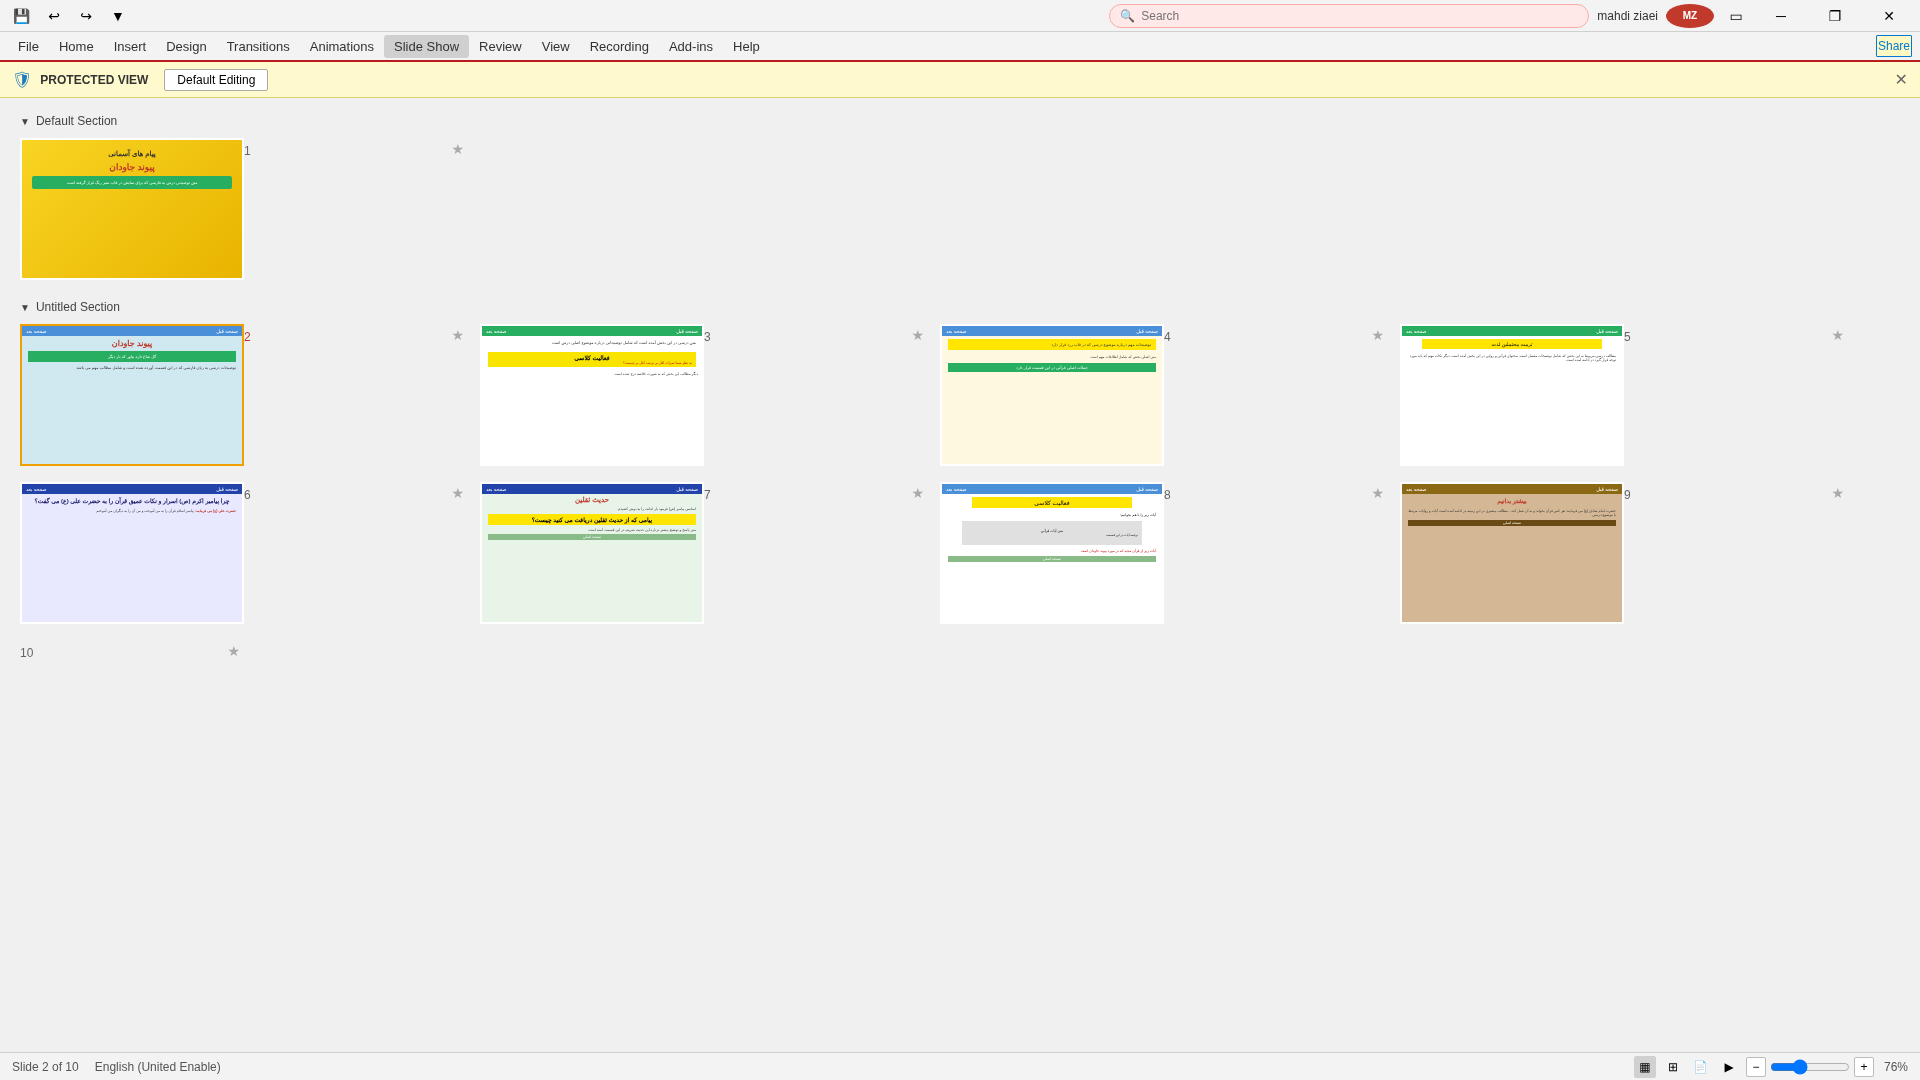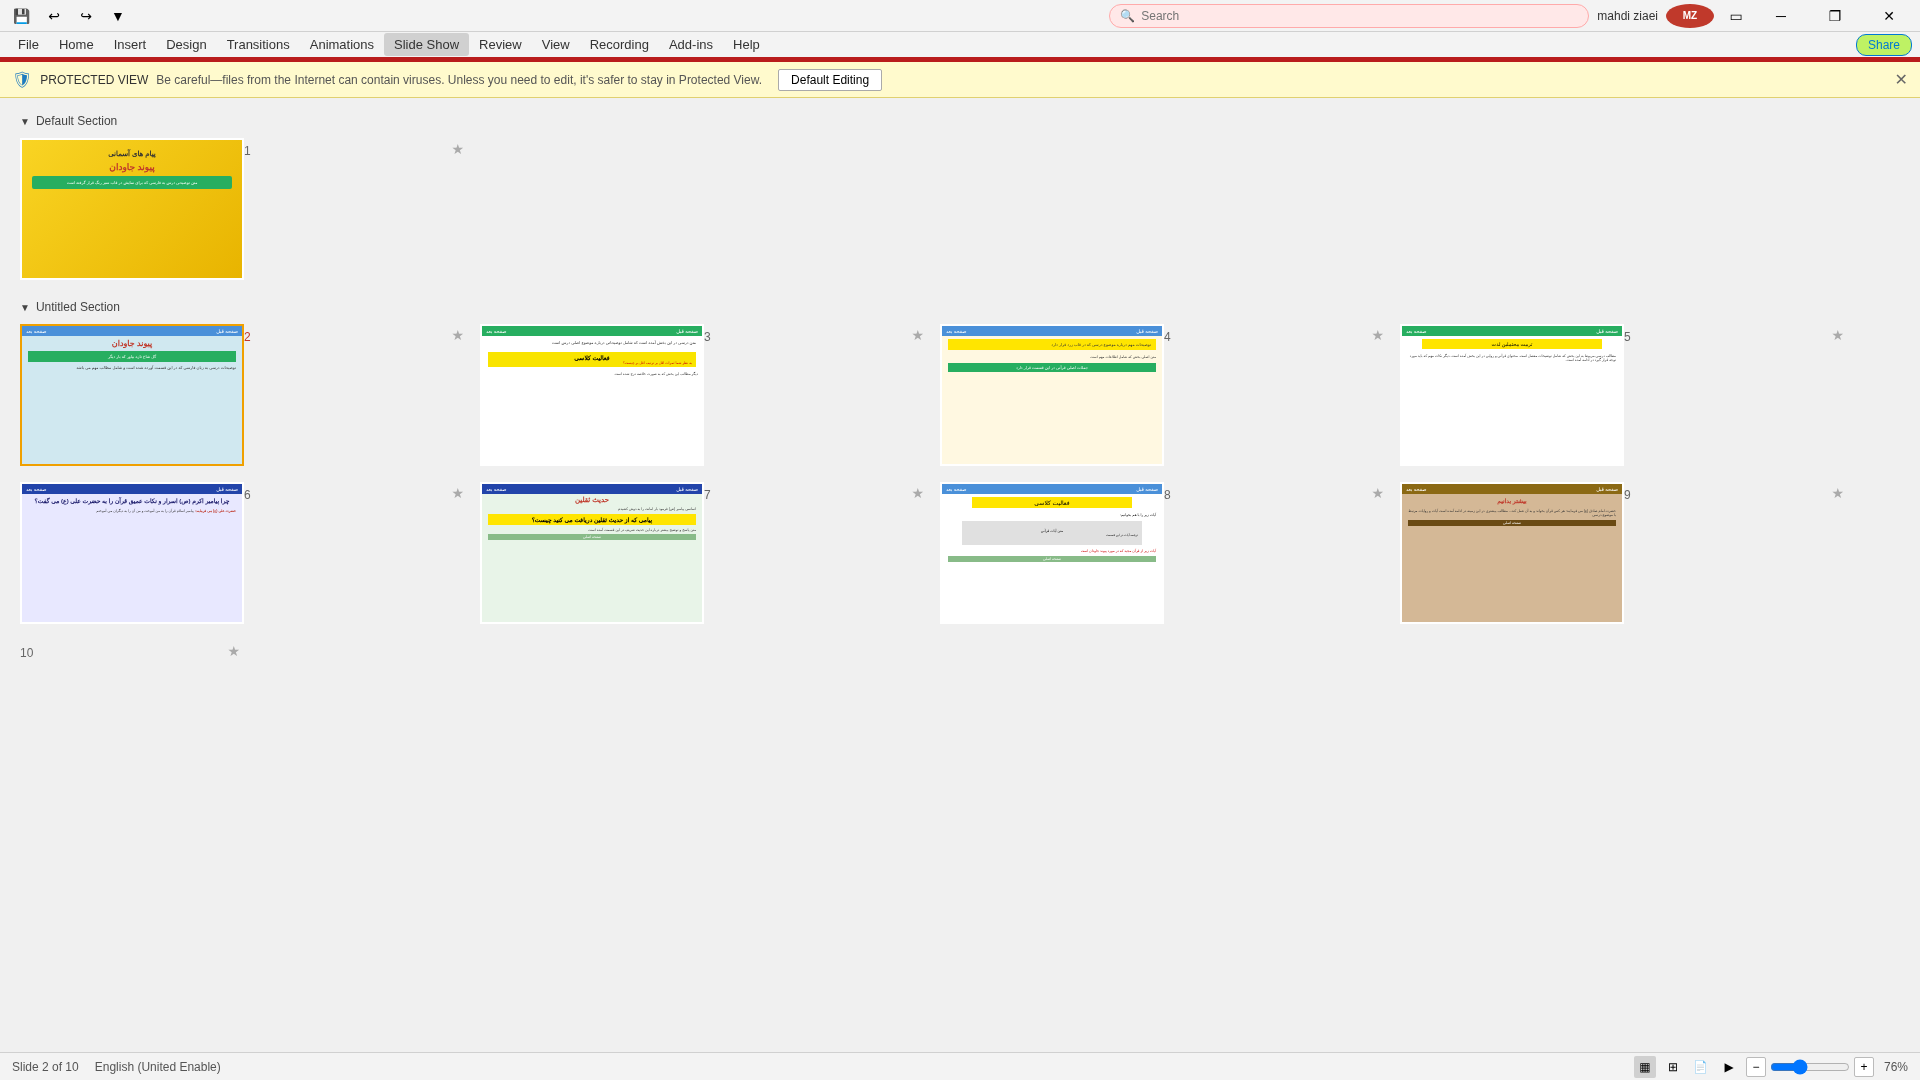--- a/index.html
+++ b/index.html
@@ -19,21 +19,21 @@
     .win-btn { width: 46px; height: 32px; border: none; background: transparent; cursor: pointer; font-size: 14px; display: flex; align-items: center; justify-content: center; }
     .quick-btn { width: 28px; height: 28px; border: none; background: transparent; cursor: pointer; border-radius: 3px; font-size: 14px; display: flex; align-items: center; justify-content: center; }
 
     
     .menu-bar {
       height: 30px;
       background: #f3f3f3;
       display: flex;
       align-items: center;
       padding: 0 8px;
-      border-bottom: 5px solid #b91c1c;
+      border-bottom: 2px solid #b91c1c;
     }
     .menu-item {
       padding: 4px 10px;
       cursor: pointer;
       border-radius: 3px;
       font-size: 13px;
       color: #333;
     }
     .menu-item.active { background: #d0d0d0; }
 
@@ -41,21 +41,21 @@
     .protected-banner {
       height: 36px;
       background: #fffacd;
       border-bottom: 1px solid #e0d070;
       display: flex;
       align-items: center;
       padding: 0 12px;
       gap: 8px;
     }
     .shield-icon { color: #1e7bbf; font-size: 16px; }
-    .protected-text-bold { font-weight: normal; color: #333; font-size: 12px; }
+    .protected-text-bold { font-weight: bold; color: #333; font-size: 12px; }
     .protected-text { color: #555; font-size: 12px; }
     .enable-editing-btn {
       margin-left: 8px;
       padding: 3px 12px;
       border: 1px solid #aaa;
       background: white;
       cursor: pointer;
       font-size: 12px;
       border-radius: 2px;
     }
@@ -246,21 +246,21 @@
       flex: 1;
       font-size: 12px;
       color: #333;
     }
 
     .user-area { display: flex; align-items: center; gap: 8px; }
     .user-name { font-size: 12px; color: #333; }
     .user-avatar { width: 48px; height: 24px; background: #c0392b; border-radius: 50%; display: flex; align-items: center; justify-content: center; color: white; font-size: 10px; font-weight: bold; }
 
     .ribbon-icon { font-size: 14px; }
-    .share-btn { padding: 3px 11px; border: 1px solid #0078d4; background: #bef264; color: #0078d4; border-radius: 10px; cursor: pointer; font-size: 12px; }
+    .share-btn { padding: 3px 1px; border: 1px solid #0078d4; background: #fef9c3; color: #0078d4; border-radius: 1px; cursor: pointer; font-size: 12px; }
 
     .title-center { font-size: 12px; color: #555; white-space: nowrap; }
   </style>
 </head>
 <body>
 
 <div class="title-bar">
   <div class="title-bar-left">
     <button class="quick-btn" title="Save">💾</button>
     <button class="quick-btn" title="Undo">↩</button>
@@ -295,21 +295,20 @@
   <div class="menu-item">Add-ins</div>
   <div class="menu-item">Help</div>
   <div style="margin-left:auto;">
     <button class="share-btn">Share</button>
   </div>
 </div>
 
 <div class="protected-banner">
   <span class="shield-icon">🛡</span>
   <span class="protected-text-bold">PROTECTED VIEW</span>
-  <span class="protected-text">Be careful—files from the Internet can contain viruses. Unless you need to edit, it's safer to stay in Protected View.</span>
   <button class="enable-editing-btn">Default Editing</button>
   <button class="banner-close">✕</button>
 </div>
 
 <div class="main-area">
   <div class="slide-panel">
 
     <div class="section-header">
       <span class="section-arrow">▼</span>
       <span>Default Section</span>

